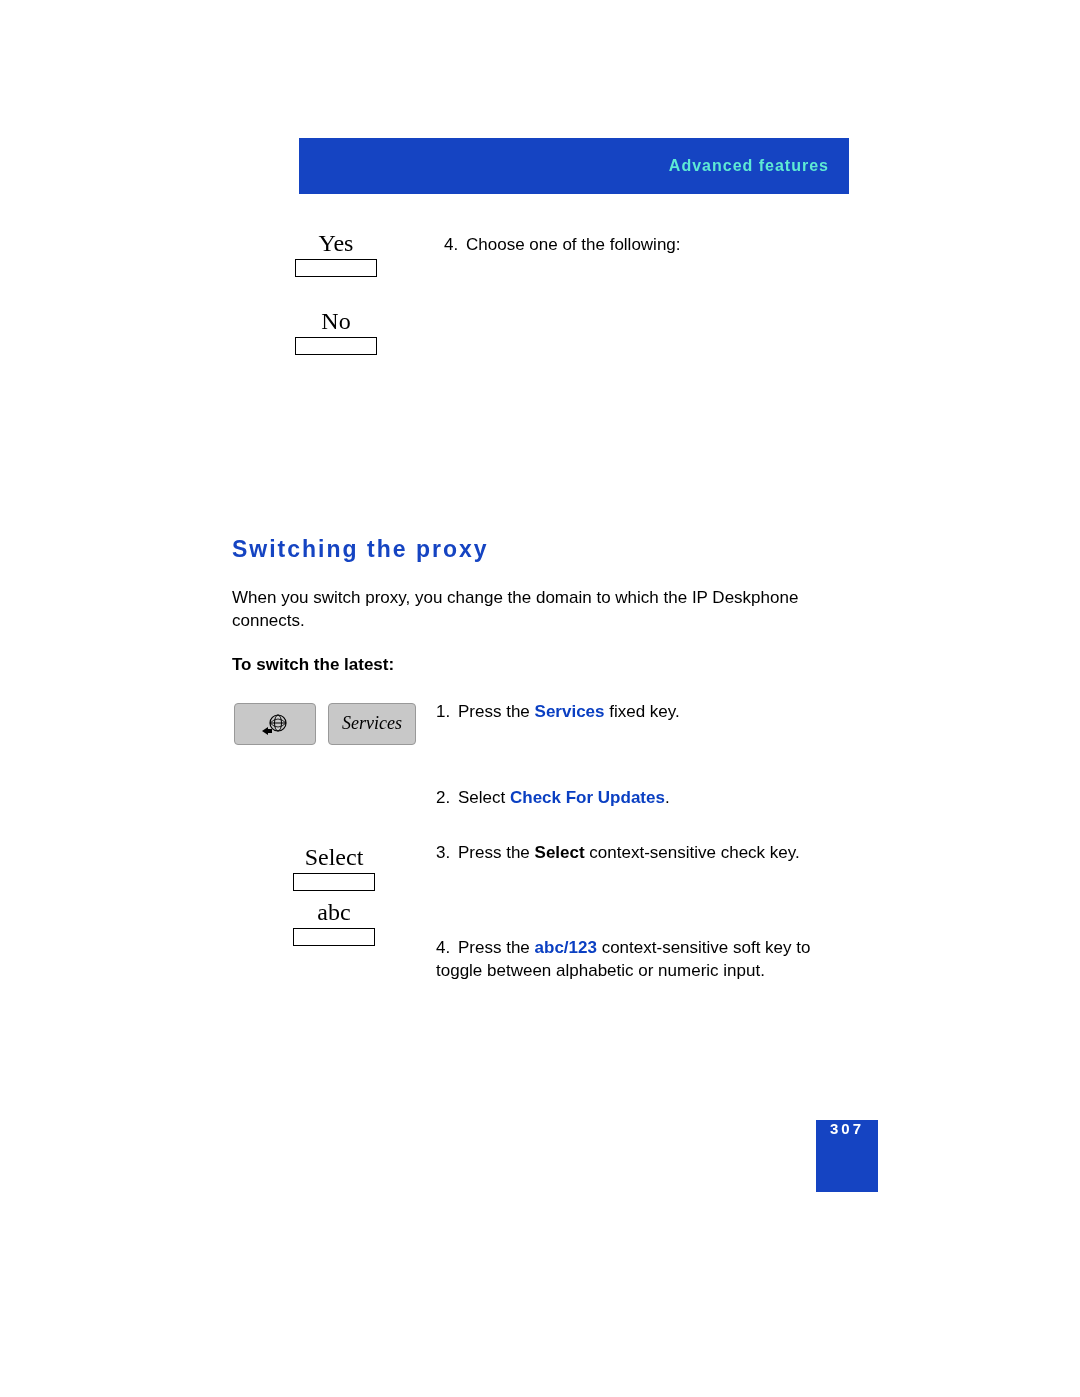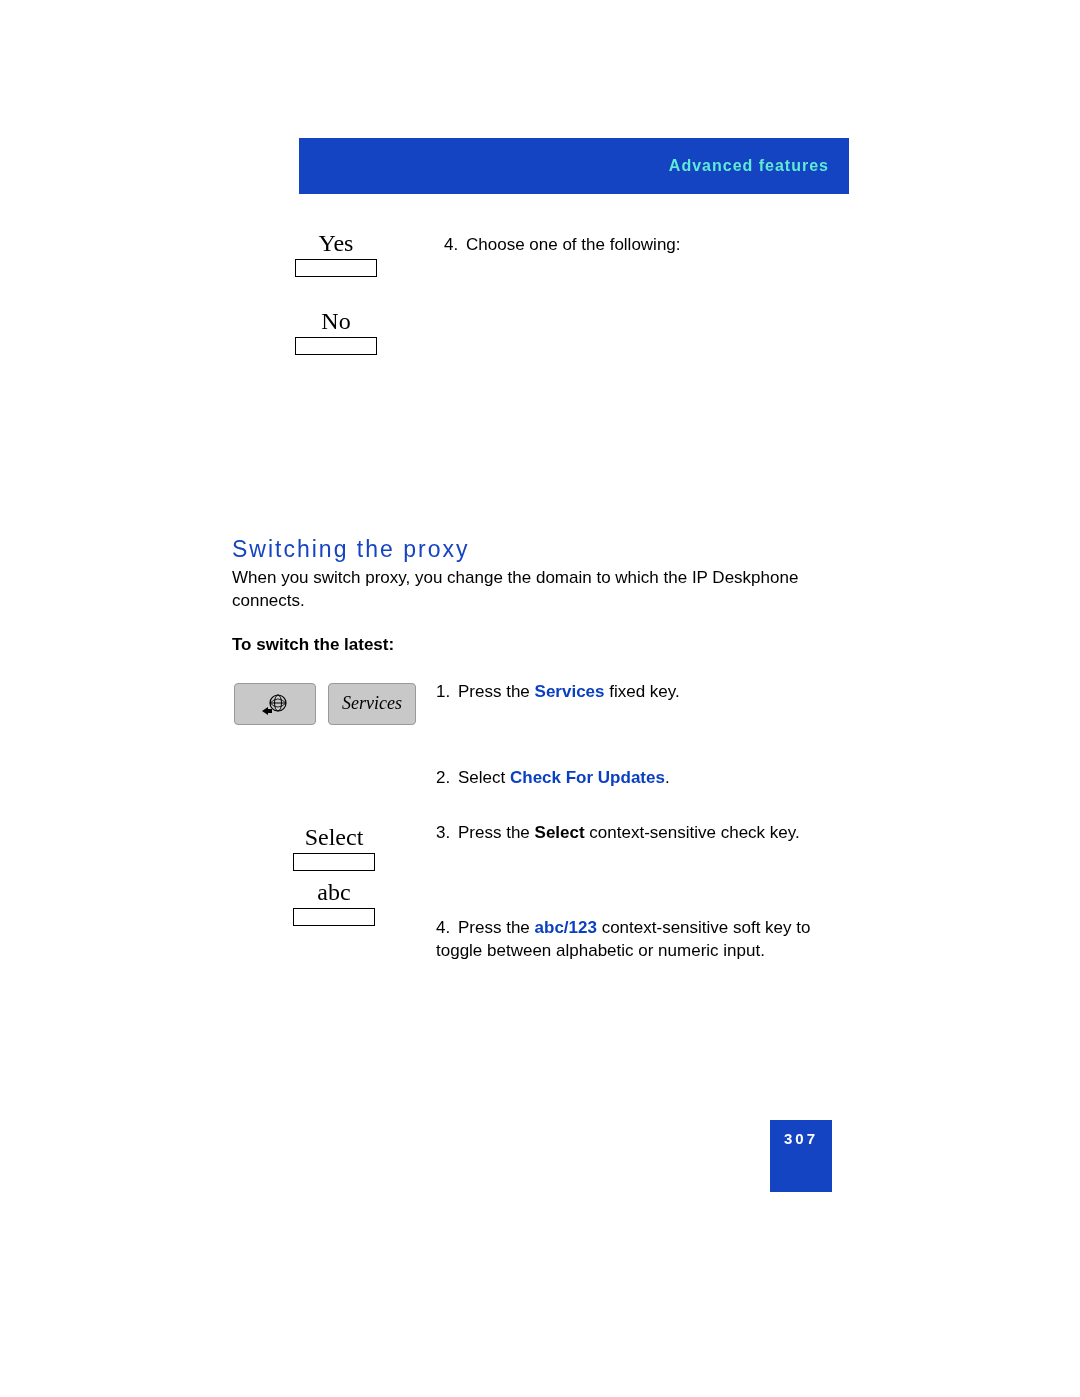--- a/index.html
+++ b/index.html
@@ -78,24 +78,24 @@
   .dash-bullet { display: inline-block; width: 24px; }
   .bold-em { font-weight: bold; font-style: normal; }
   .note-block {
     margin-left: 30px;
     margin-top: 6px;
   }
   .note-label { font-style: italic; font-weight: bold; }
   .section-heading {
     font-family: Arial, Helvetica, sans-serif;
     color: #1544c2;
-    font-weight: normal;
+    font-weight: bold;
     font-size: 23px;
     letter-spacing: 2px;
-    margin-bottom: 4px;
+    margin-bottom: 24px;
   }
   .body-text {
     font-size: 17px;
     line-height: 1.35;
     margin-bottom: 22px;
   }
   .sub-heading {
     font-size: 17px;
     font-weight: bold;
     margin-bottom: 24px;
@@ -113,28 +113,27 @@
     display: flex;
     align-items: center;
     justify-content: center;
   }
   .globe-key { width: 82px; }
   .services-key-rect { width: 88px; font-family: "Times New Roman", Times, serif; font-style: italic; font-size: 18px; }
   .blue-bold { color: #0a3fc2; font-weight: bold; }
   .page-num-box {
     position: absolute;
     top: 1120px;
-    left: 770px;
+    left: 816px;
     width: 62px;
     height: 72px;
     background: #1544c2;
     display: flex;
     align-items: flex-start;
     justify-content: center;
-    padding-top: 10px;
   }
   .page-num {
     color: #ffffff;
     font-size: 15px;
     font-weight: bold;
     letter-spacing: 3px;
   }
   .steps-table { width: 100%; }
   .left-col { width: 200px; vertical-align: top; padding-top: 2px; }
   .right-col { vertical-align: top; font-size: 17px; line-height: 1.35; padding-bottom: 30px; }

